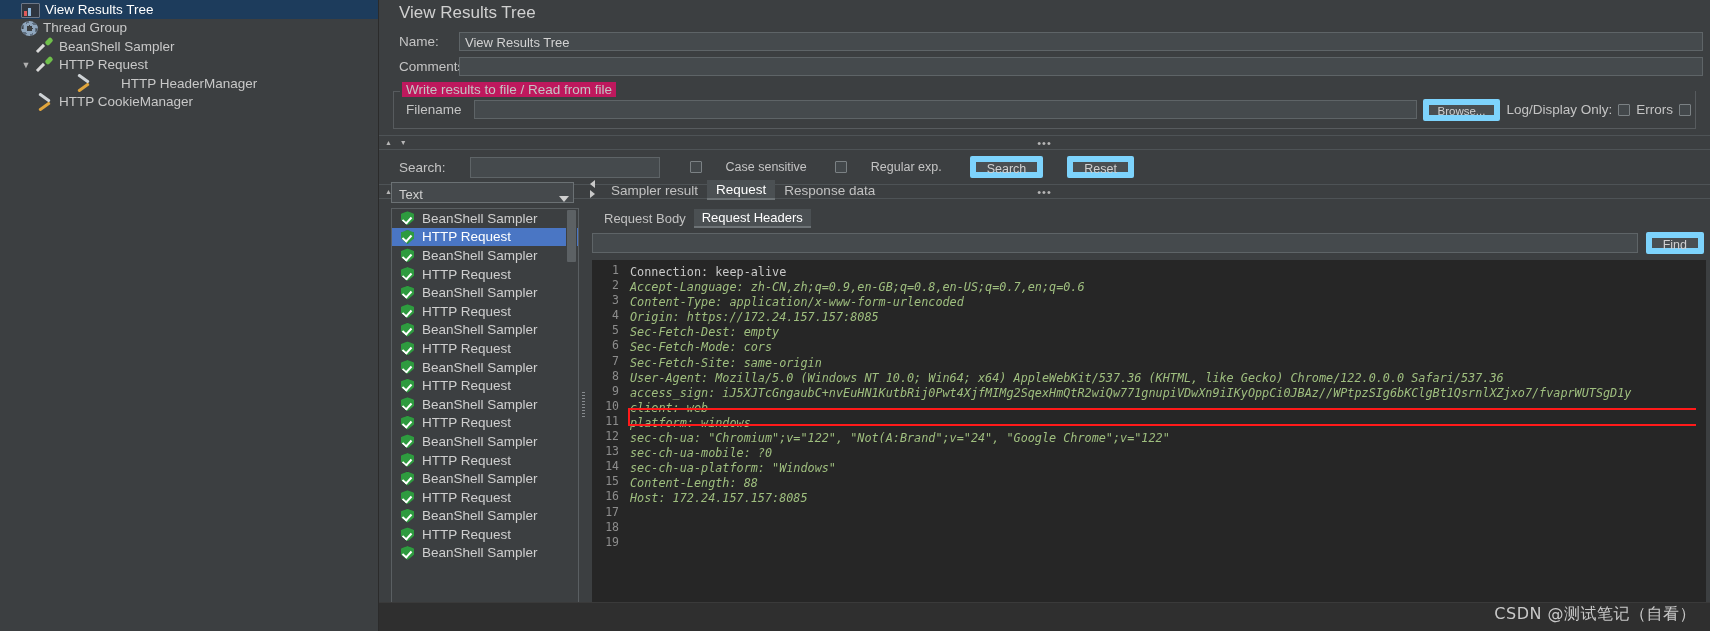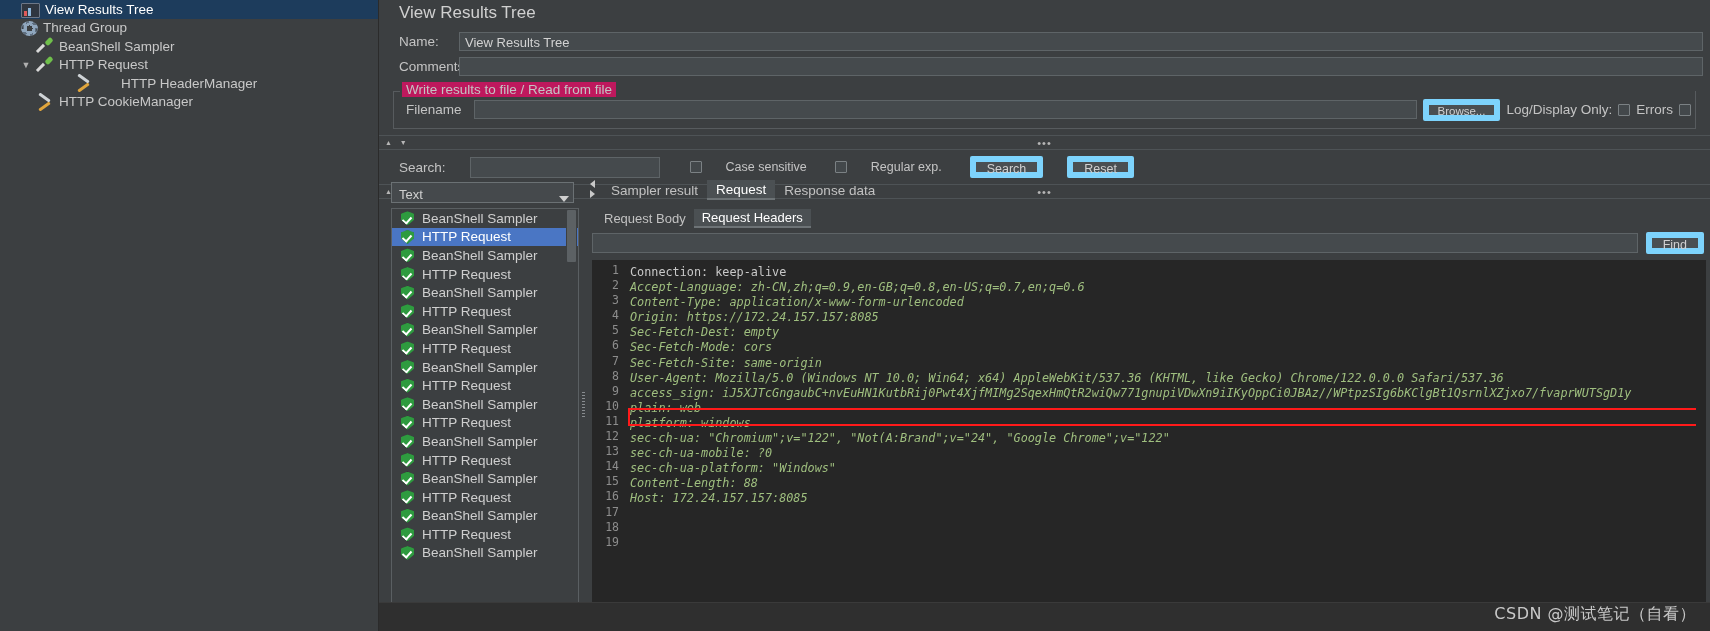--- a/index.html
+++ b/index.html
@@ -393,21 +393,21 @@
             <div class="highlight-box"></div>
           <div class="cl plain">Connection: keep-alive</div>
               <div class="cl">Accept-Language: zh-CN,zh;q=0.9,en-GB;q=0.8,en-US;q=0.7,en;q=0.6</div>
               <div class="cl">Content-Type: application/x-www-form-urlencoded</div>
               <div class="cl">Origin: <span class="link">https://172.24.157.157:8085</span></div>
               <div class="cl">Sec-Fetch-Dest: empty</div>
               <div class="cl">Sec-Fetch-Mode: cors</div>
               <div class="cl">Sec-Fetch-Site: same-origin</div>
               <div class="cl">User-Agent: Mozilla/5.0 (Windows NT 10.0; Win64; x64) AppleWebKit/537.36 (KHTML, like Gecko) Chrome/122.0.0.0 Safari/537.36</div>
               <div class="cl">access_sign: iJ5XJTcGngaubC+nvEuHN1KutbRij0Pwt4XjfMIMg2SqexHmQtR2wiQw771gnupiVDwXn9iIKyOppCi0JBAz//WPtpzSIg6bKClgBt1QsrnlXZjxo7/fvaprWUTSgD1y</div>
-              <div class="cl">plain: web</div>
+              <div class="cl">client: web</div>
               <div class="cl">platform: windows</div>
               <div class="cl">sec-ch-ua: "Chromium";v="122", "Not(A:Brand";v="24", "Google Chrome";v="122"</div>
               <div class="cl">sec-ch-ua-mobile: ?0</div>
               <div class="cl">sec-ch-ua-platform: "Windows"</div>
               <div class="cl">Content-Length: 88</div>
               <div class="cl">Host: 172.24.157.157:8085</div>
               <div class="cl"></div>
             </div>
           <div class="codescroll"></div>
         </div>

